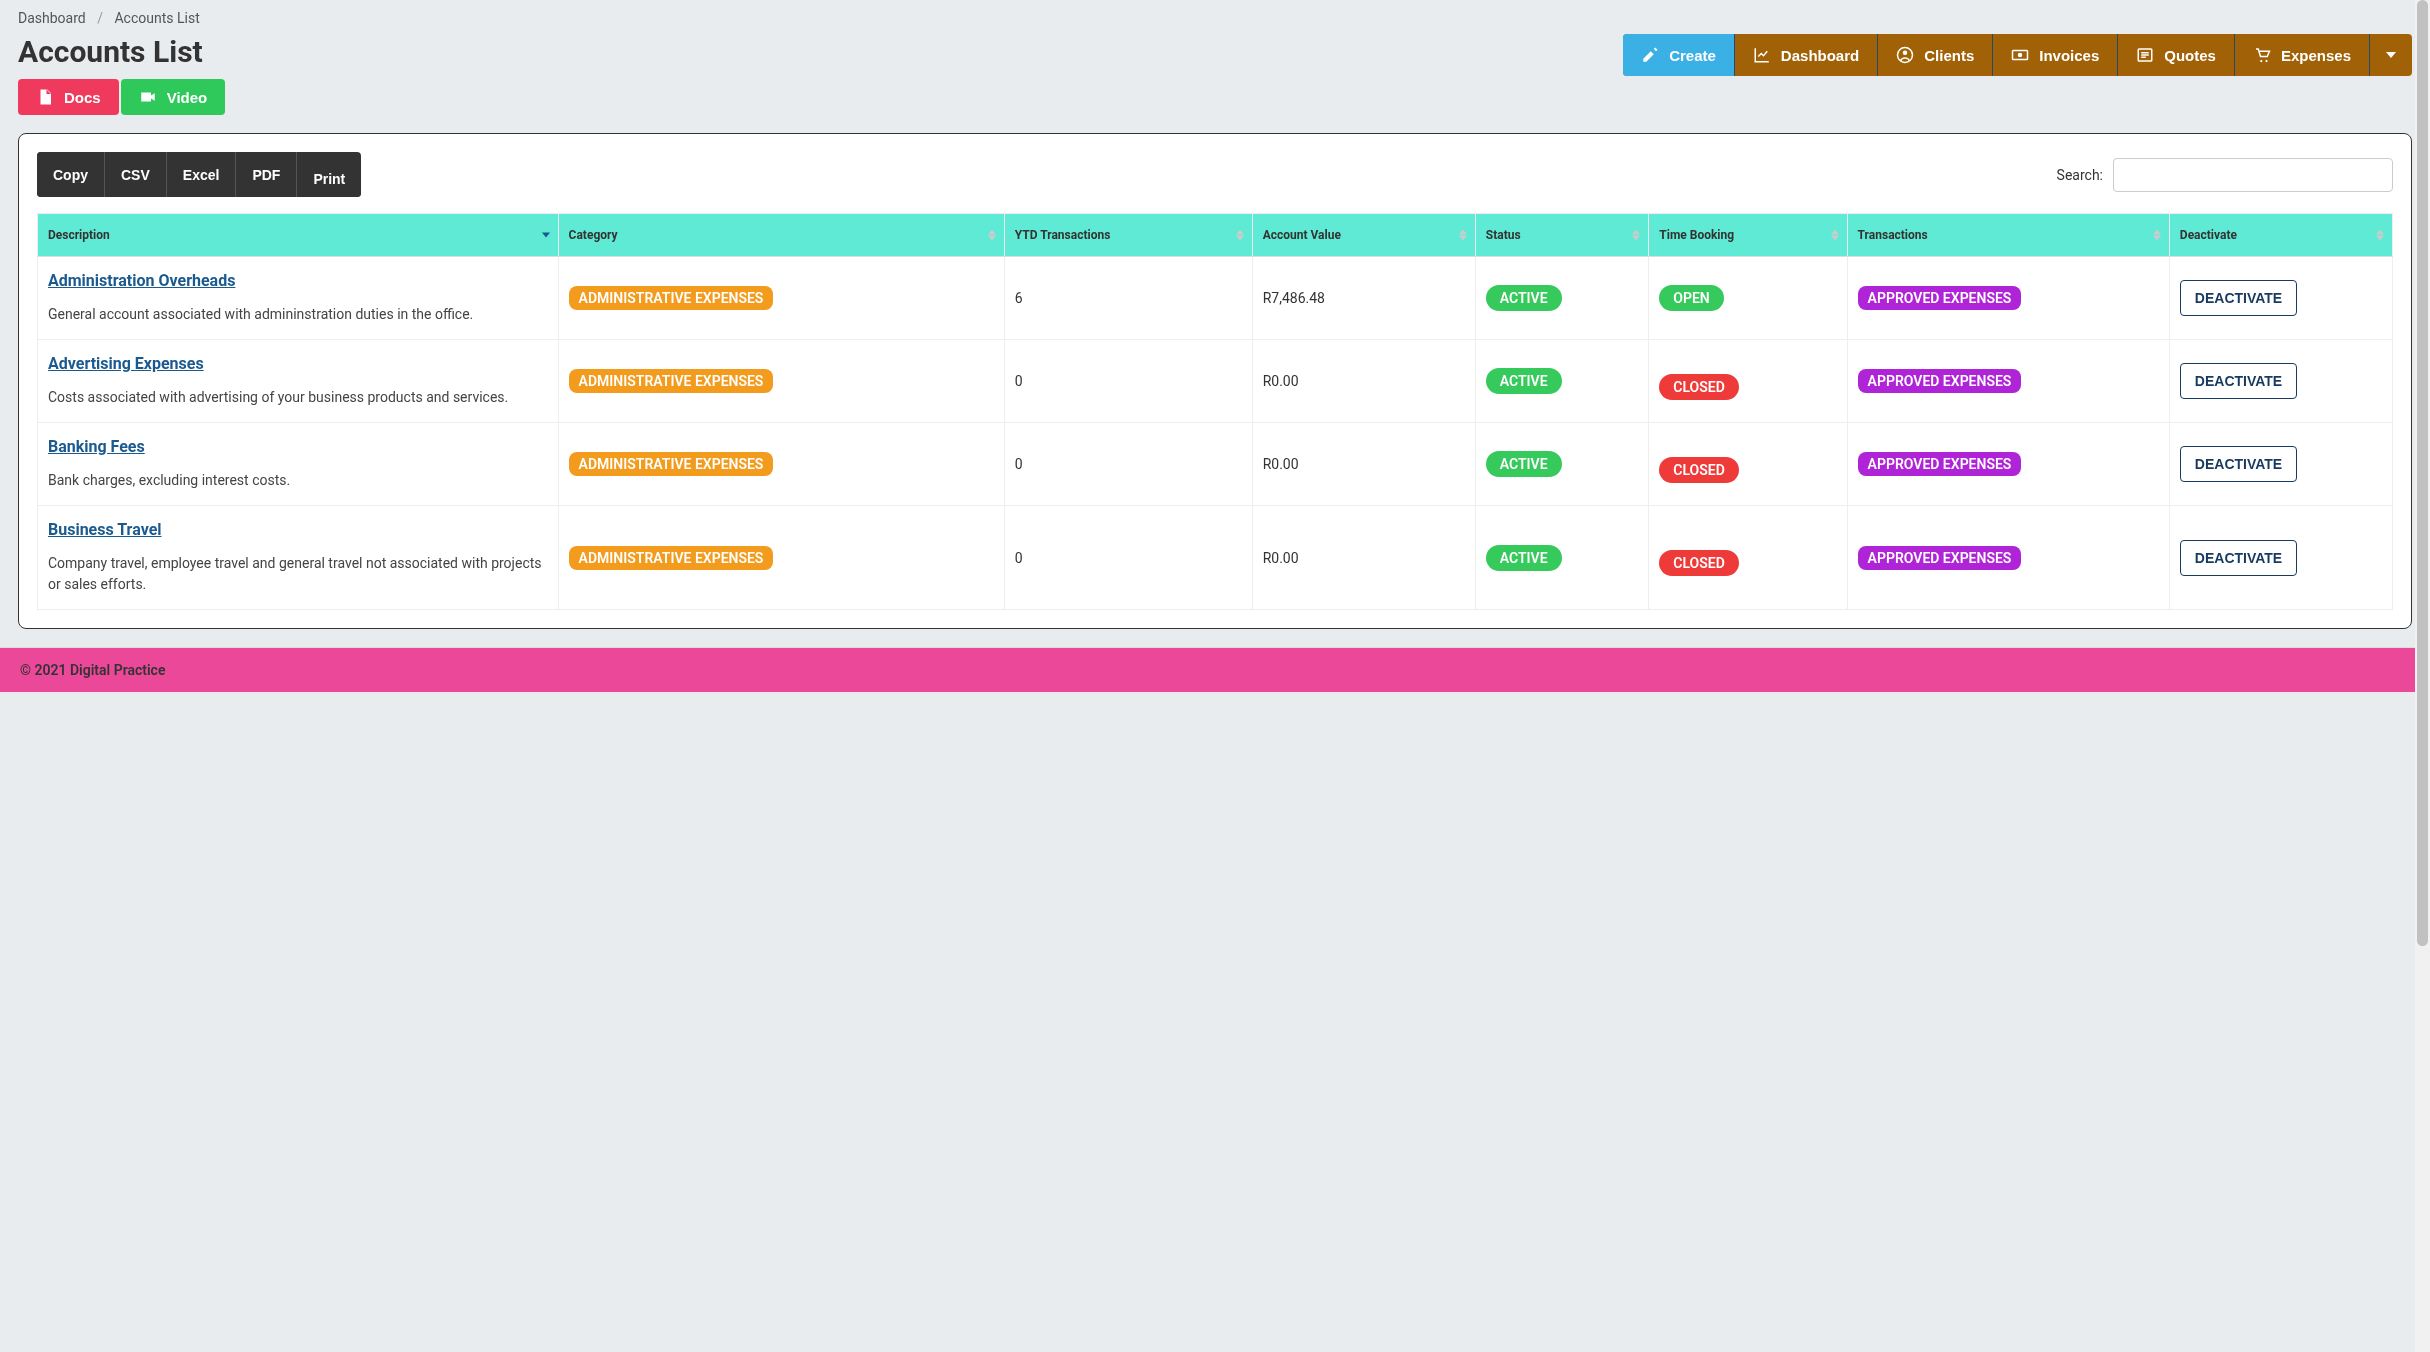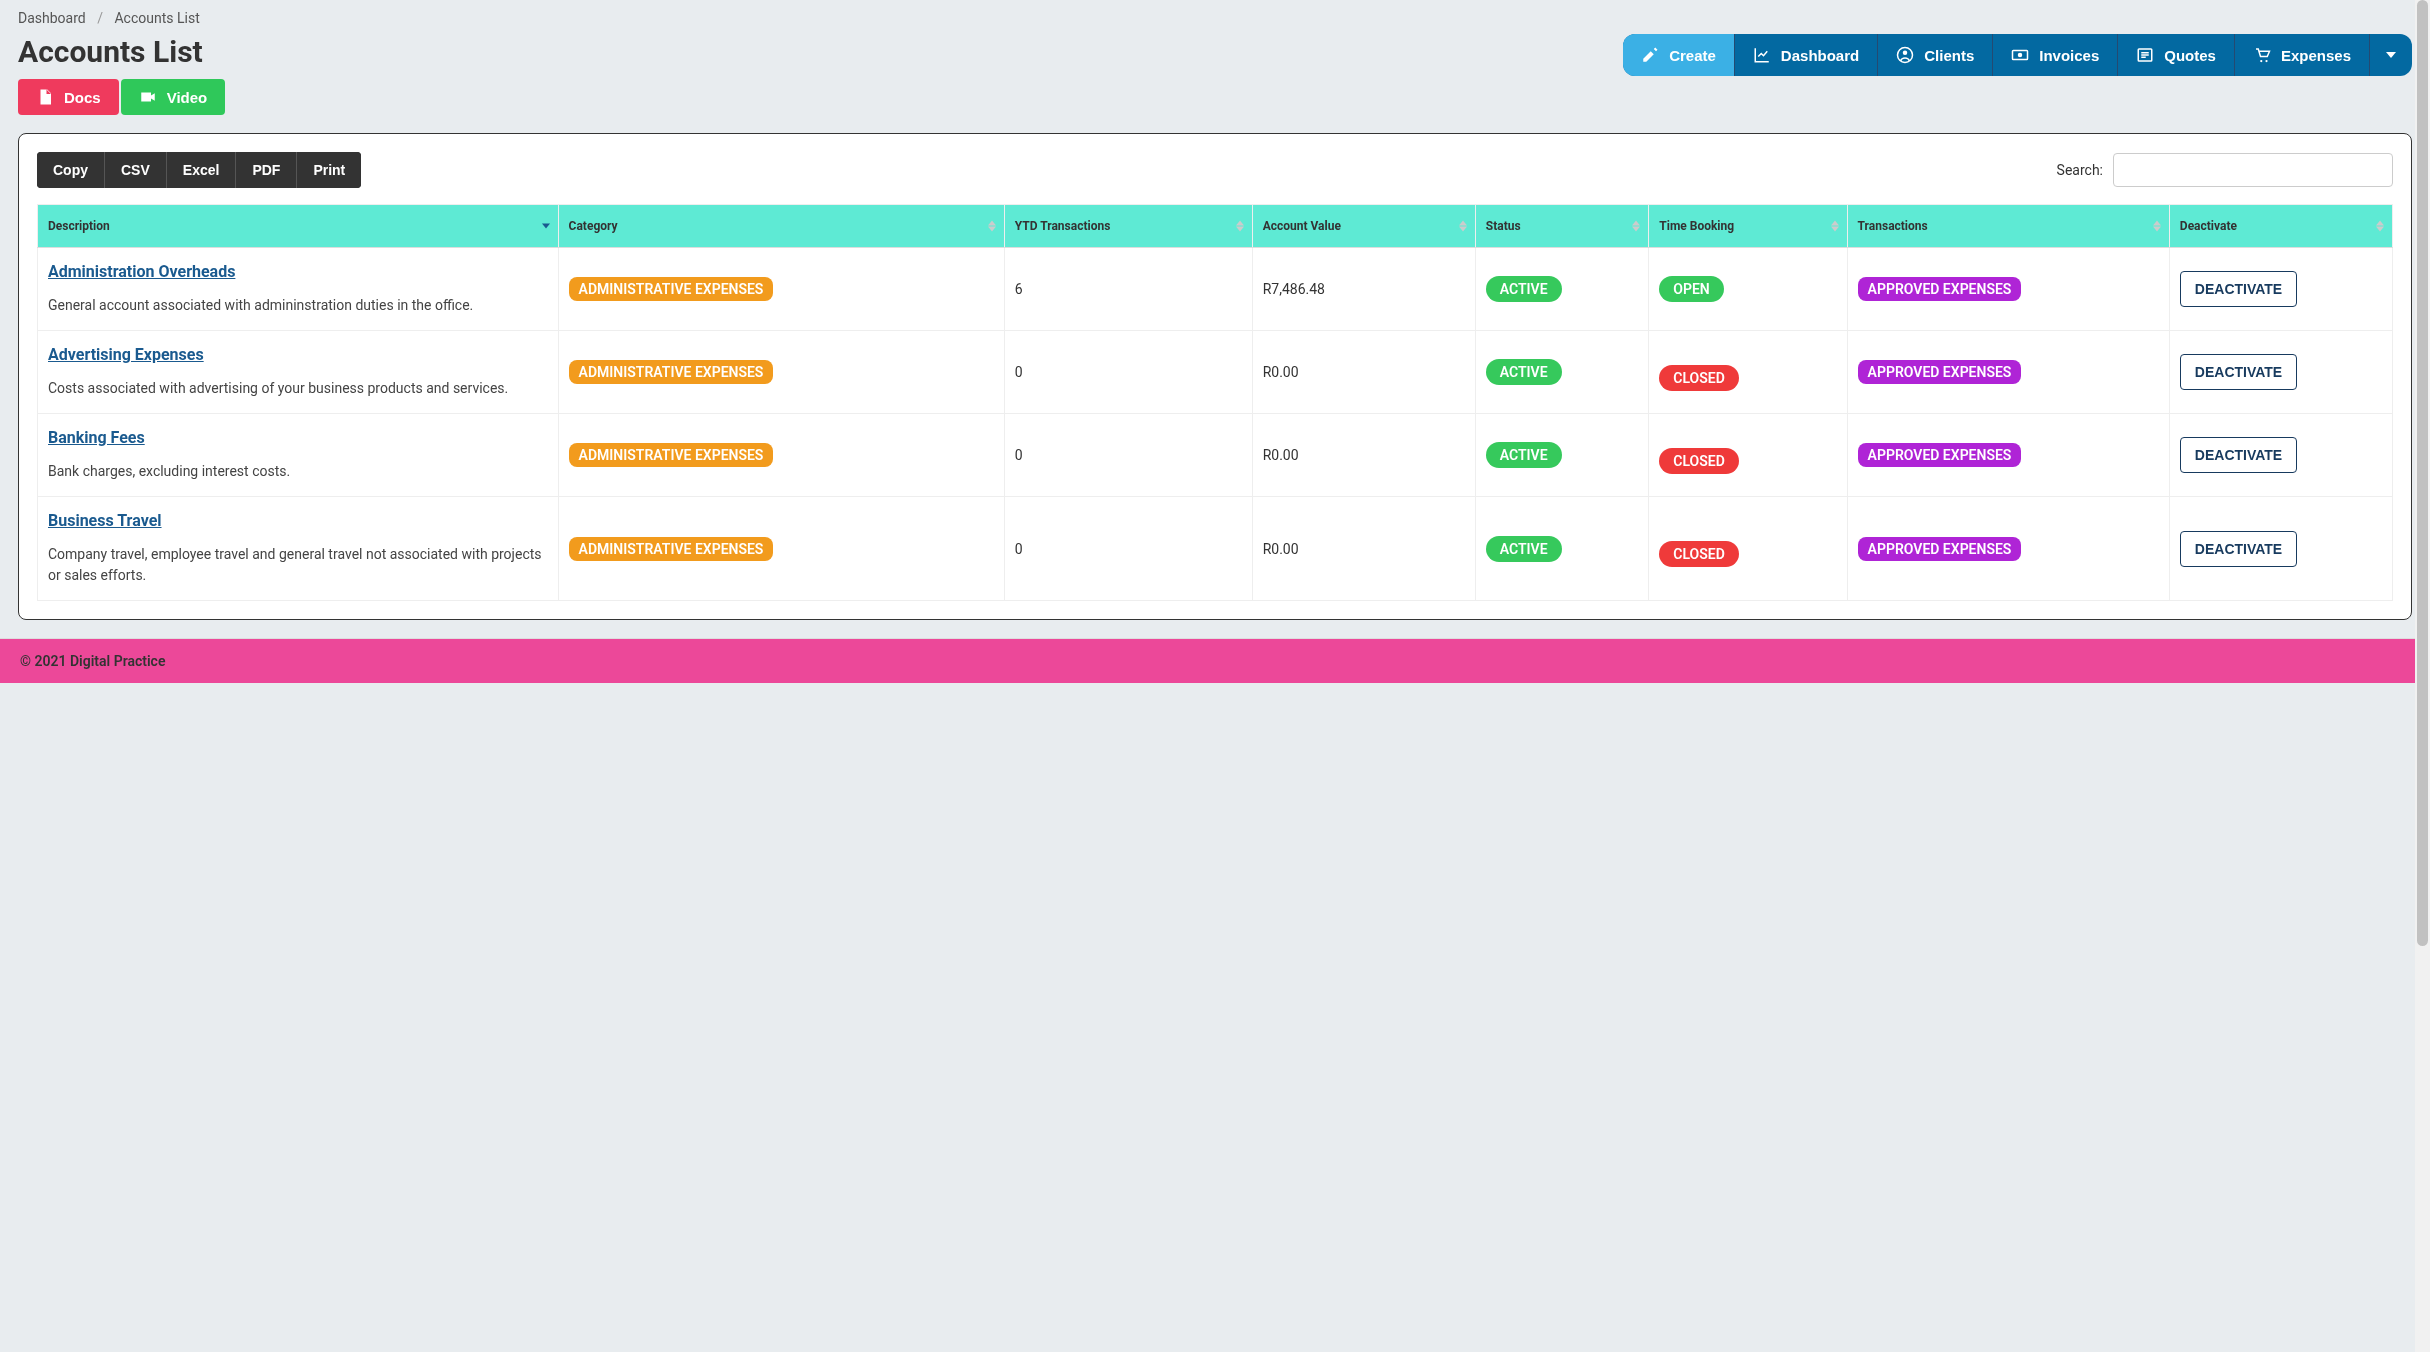--- a/index.html
+++ b/index.html
@@ -7,30 +7,30 @@
 .page { padding: 0 18px; }
 .breadcrumb { padding: 10px 0 8px; font-size: 14px; color: #555; }
 .breadcrumb a { color: #555; text-decoration: none; }
 .breadcrumb .sep { margin: 0 8px; color: #999; }
 .page-title { font-size: 30px; font-weight: 700; color: #333; margin-bottom: 10px; }
 .header-row { display: flex; align-items: flex-start; justify-content: space-between; margin-bottom: 18px; flex-wrap: wrap; gap: 12px; }
 .left-buttons { display: flex; gap: 2px; }
 .btn { display: inline-flex; align-items: center; gap: 10px; padding: 9px 18px; border: none; border-radius: 4px; font-weight: 700; font-size: 15px; color: #fff; cursor: pointer; }
 .btn-red { background: #ef3a5d; }
 .btn-green { background: #2fc85a; }
-.nav-tabs { display: flex; background: #0369a1; border-radius: 12px; overflow: hidden; }
+.nav-tabs { display: flex; background: #a16207; border-radius: 4px; overflow: hidden; }
 .nav-tab { display: inline-flex; align-items: center; gap: 10px; padding: 12px 18px; color: #fff; font-weight: 700; font-size: 15px; border: none; background: transparent; cursor: pointer; border-right: 1px solid #244a72; }
 .nav-tab:last-child { border-right: none; }
 .nav-tab.create { background: #3bb0e5; }
 .nav-tab.dropdown { padding: 12px 16px; }
 .card { background: #fff; border: 1px solid #333; border-radius: 8px; padding: 18px; margin-bottom: 18px; }
 .toolbar-row { display: flex; justify-content: space-between; align-items: center; margin-bottom: 16px; flex-wrap: wrap; gap: 27px; }
 .export-group { display: flex; background: #333; border-radius: 4px; overflow: hidden; }
 .export-btn { background: #333; color: #fff; border: none; padding: 10px 16px; font-size: 14px; font-weight: 600; cursor: pointer; border-right: 1px solid #555; }
-.export-btn:last-child { border-right: none; }
+.export-btn:last-child { border-right: none; margin-top: 9px; }
 .search-wrap { display: flex; align-items: center; gap: 10px; }
 .search-wrap label { font-size: 14px; color: #333; }
 .search-input { border: 1px solid #ccc; border-radius: 4px; padding: 8px 10px; font-size: 14px; width: 280px; }
 table { width: 100%; border-collapse: collapse; border: 1.5px solid #ddd; }
 th, td { padding: 14px 10px; text-align: left; border: 1px solid #eee; vertical-align: top; }
 th { font-weight: 700; font-size: 12px; color: #333; background: #5eead4; position: relative; border-bottom: 1.5px solid #ddd; }
 .sort-icon { position: absolute; right: 8px; top: 50%; transform: translateY(-50%); display: flex; flex-direction: column; gap: 1px; }
 .sort-icon .triangle-up { width: 0; height: 0; border-left: 4px solid transparent; border-right: 4px solid transparent; border-bottom: 5px solid #ccc; }
 .sort-icon .triangle-down { width: 0; height: 0; border-left: 4px solid transparent; border-right: 4px solid transparent; border-top: 5px solid #ccc; }
 .sort-icon.desc .triangle-down { border-top-color: #1a5a8f; }

